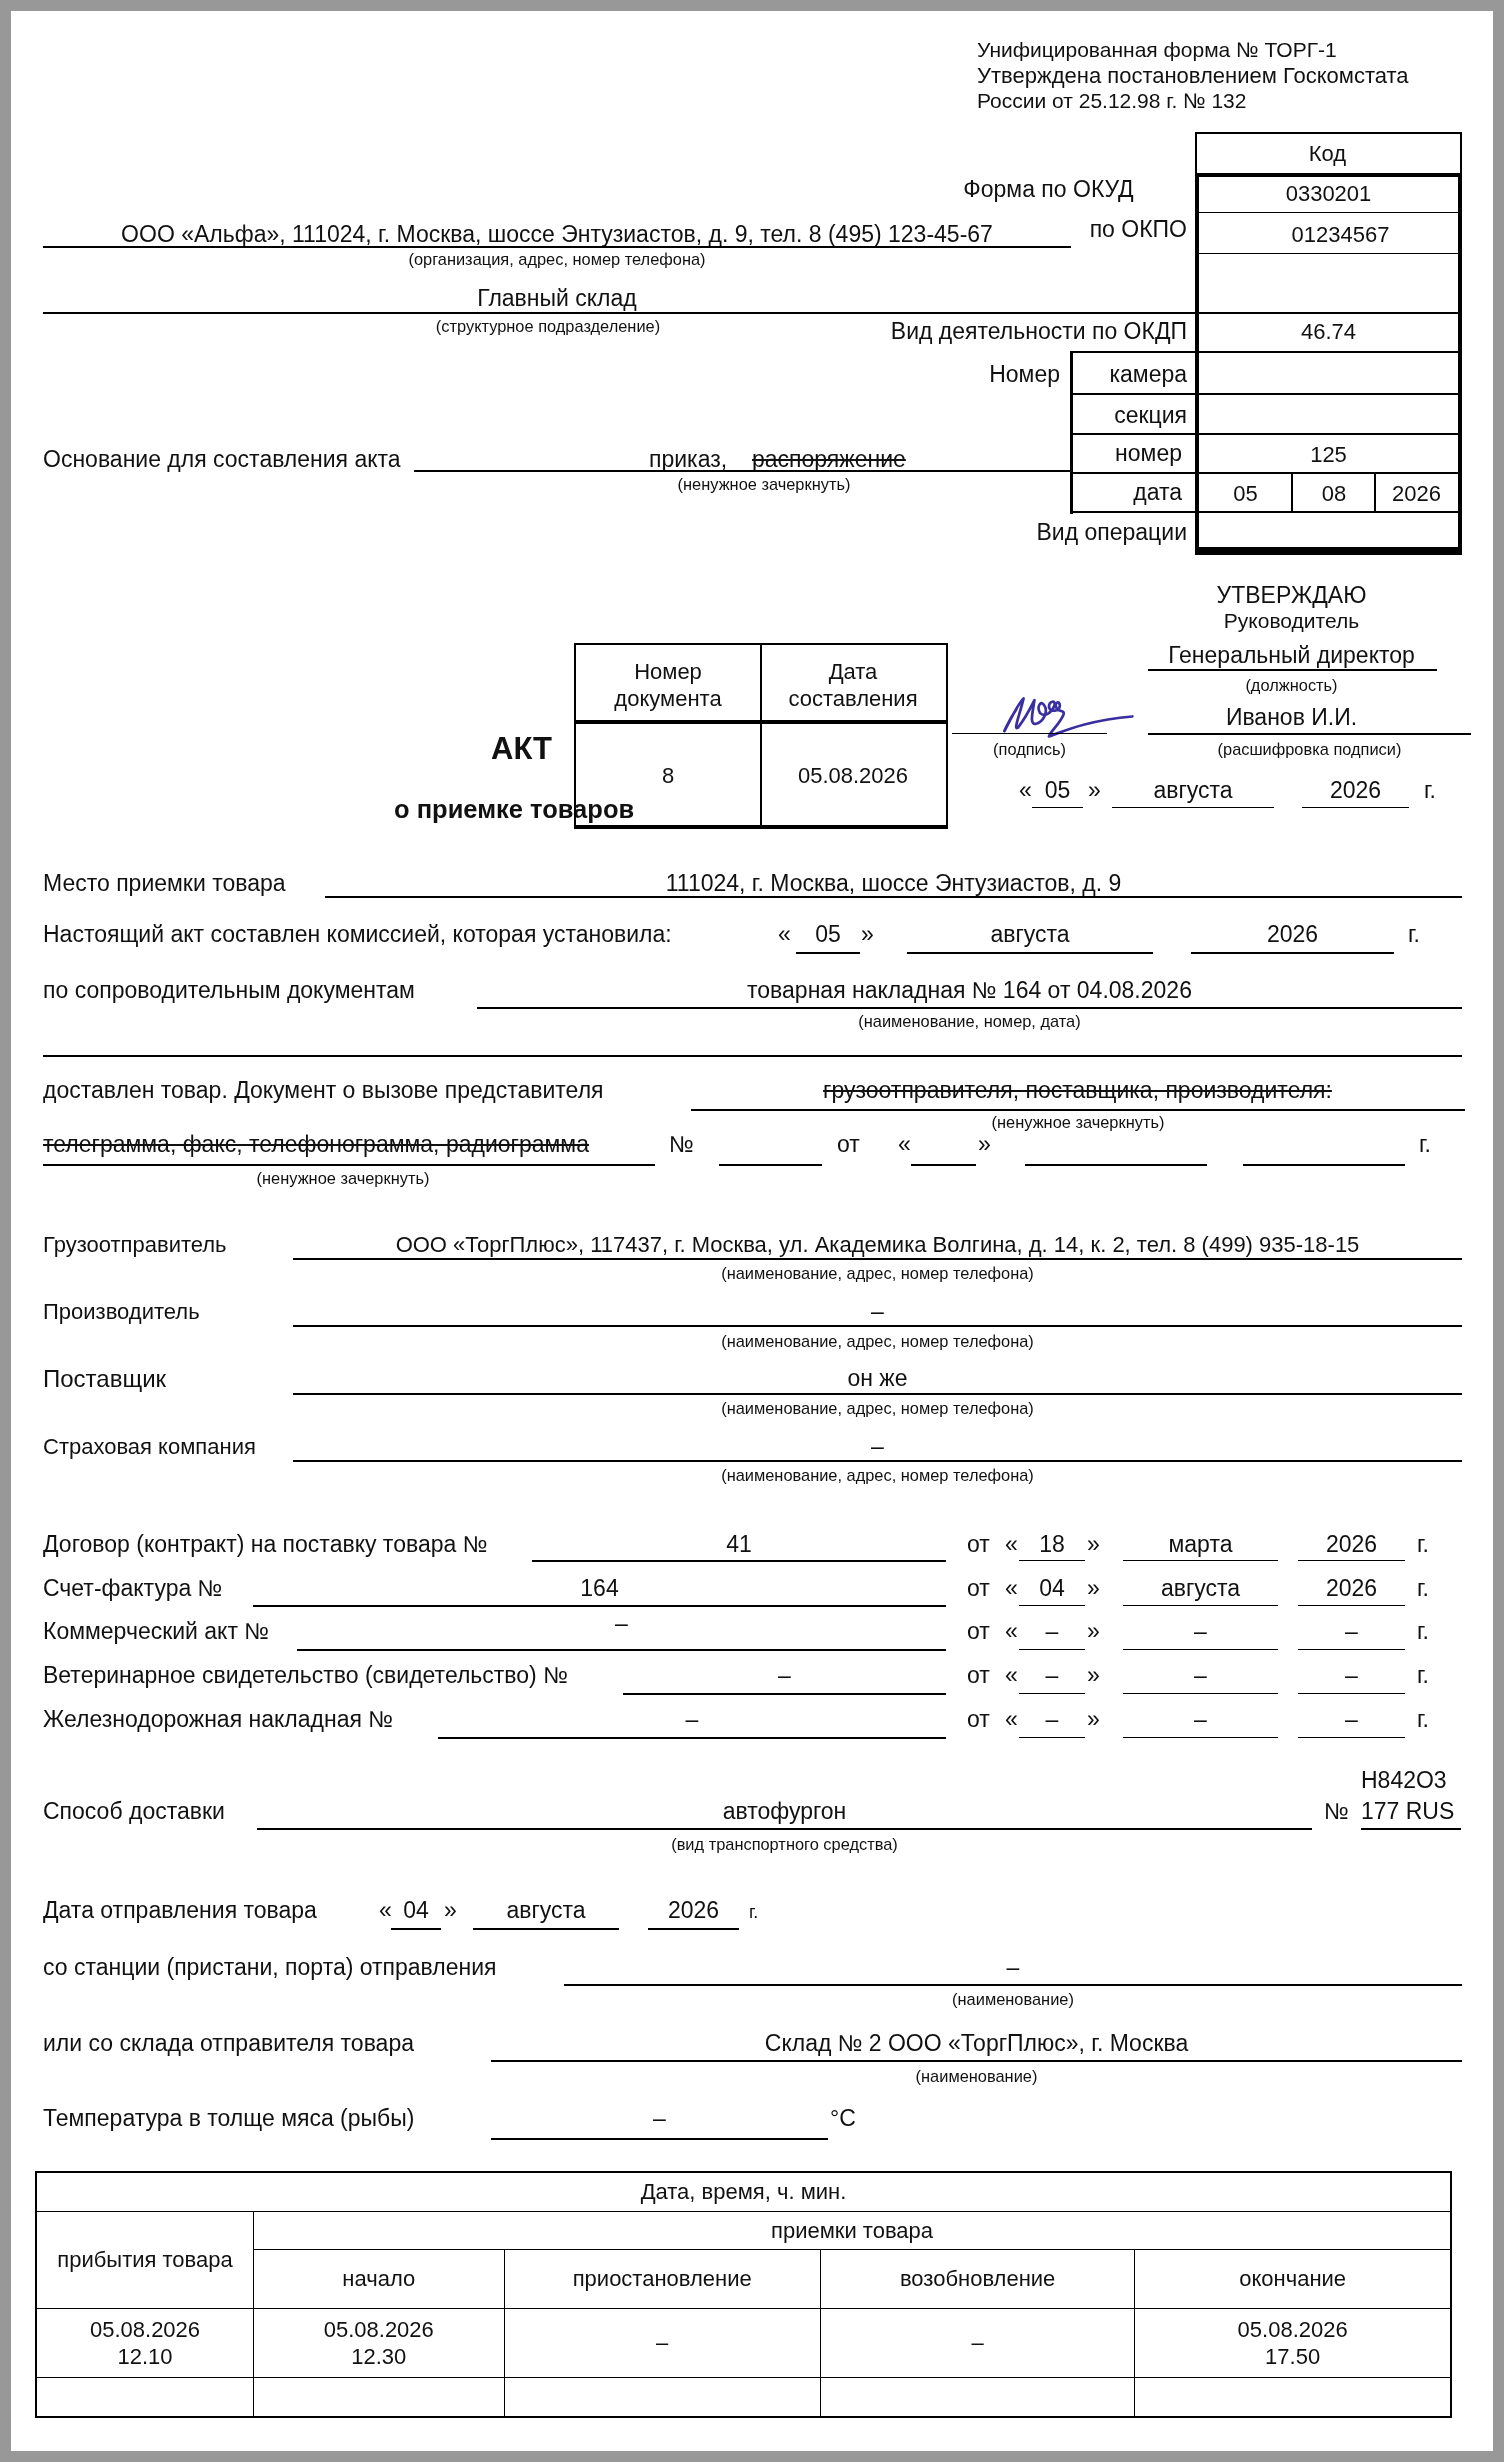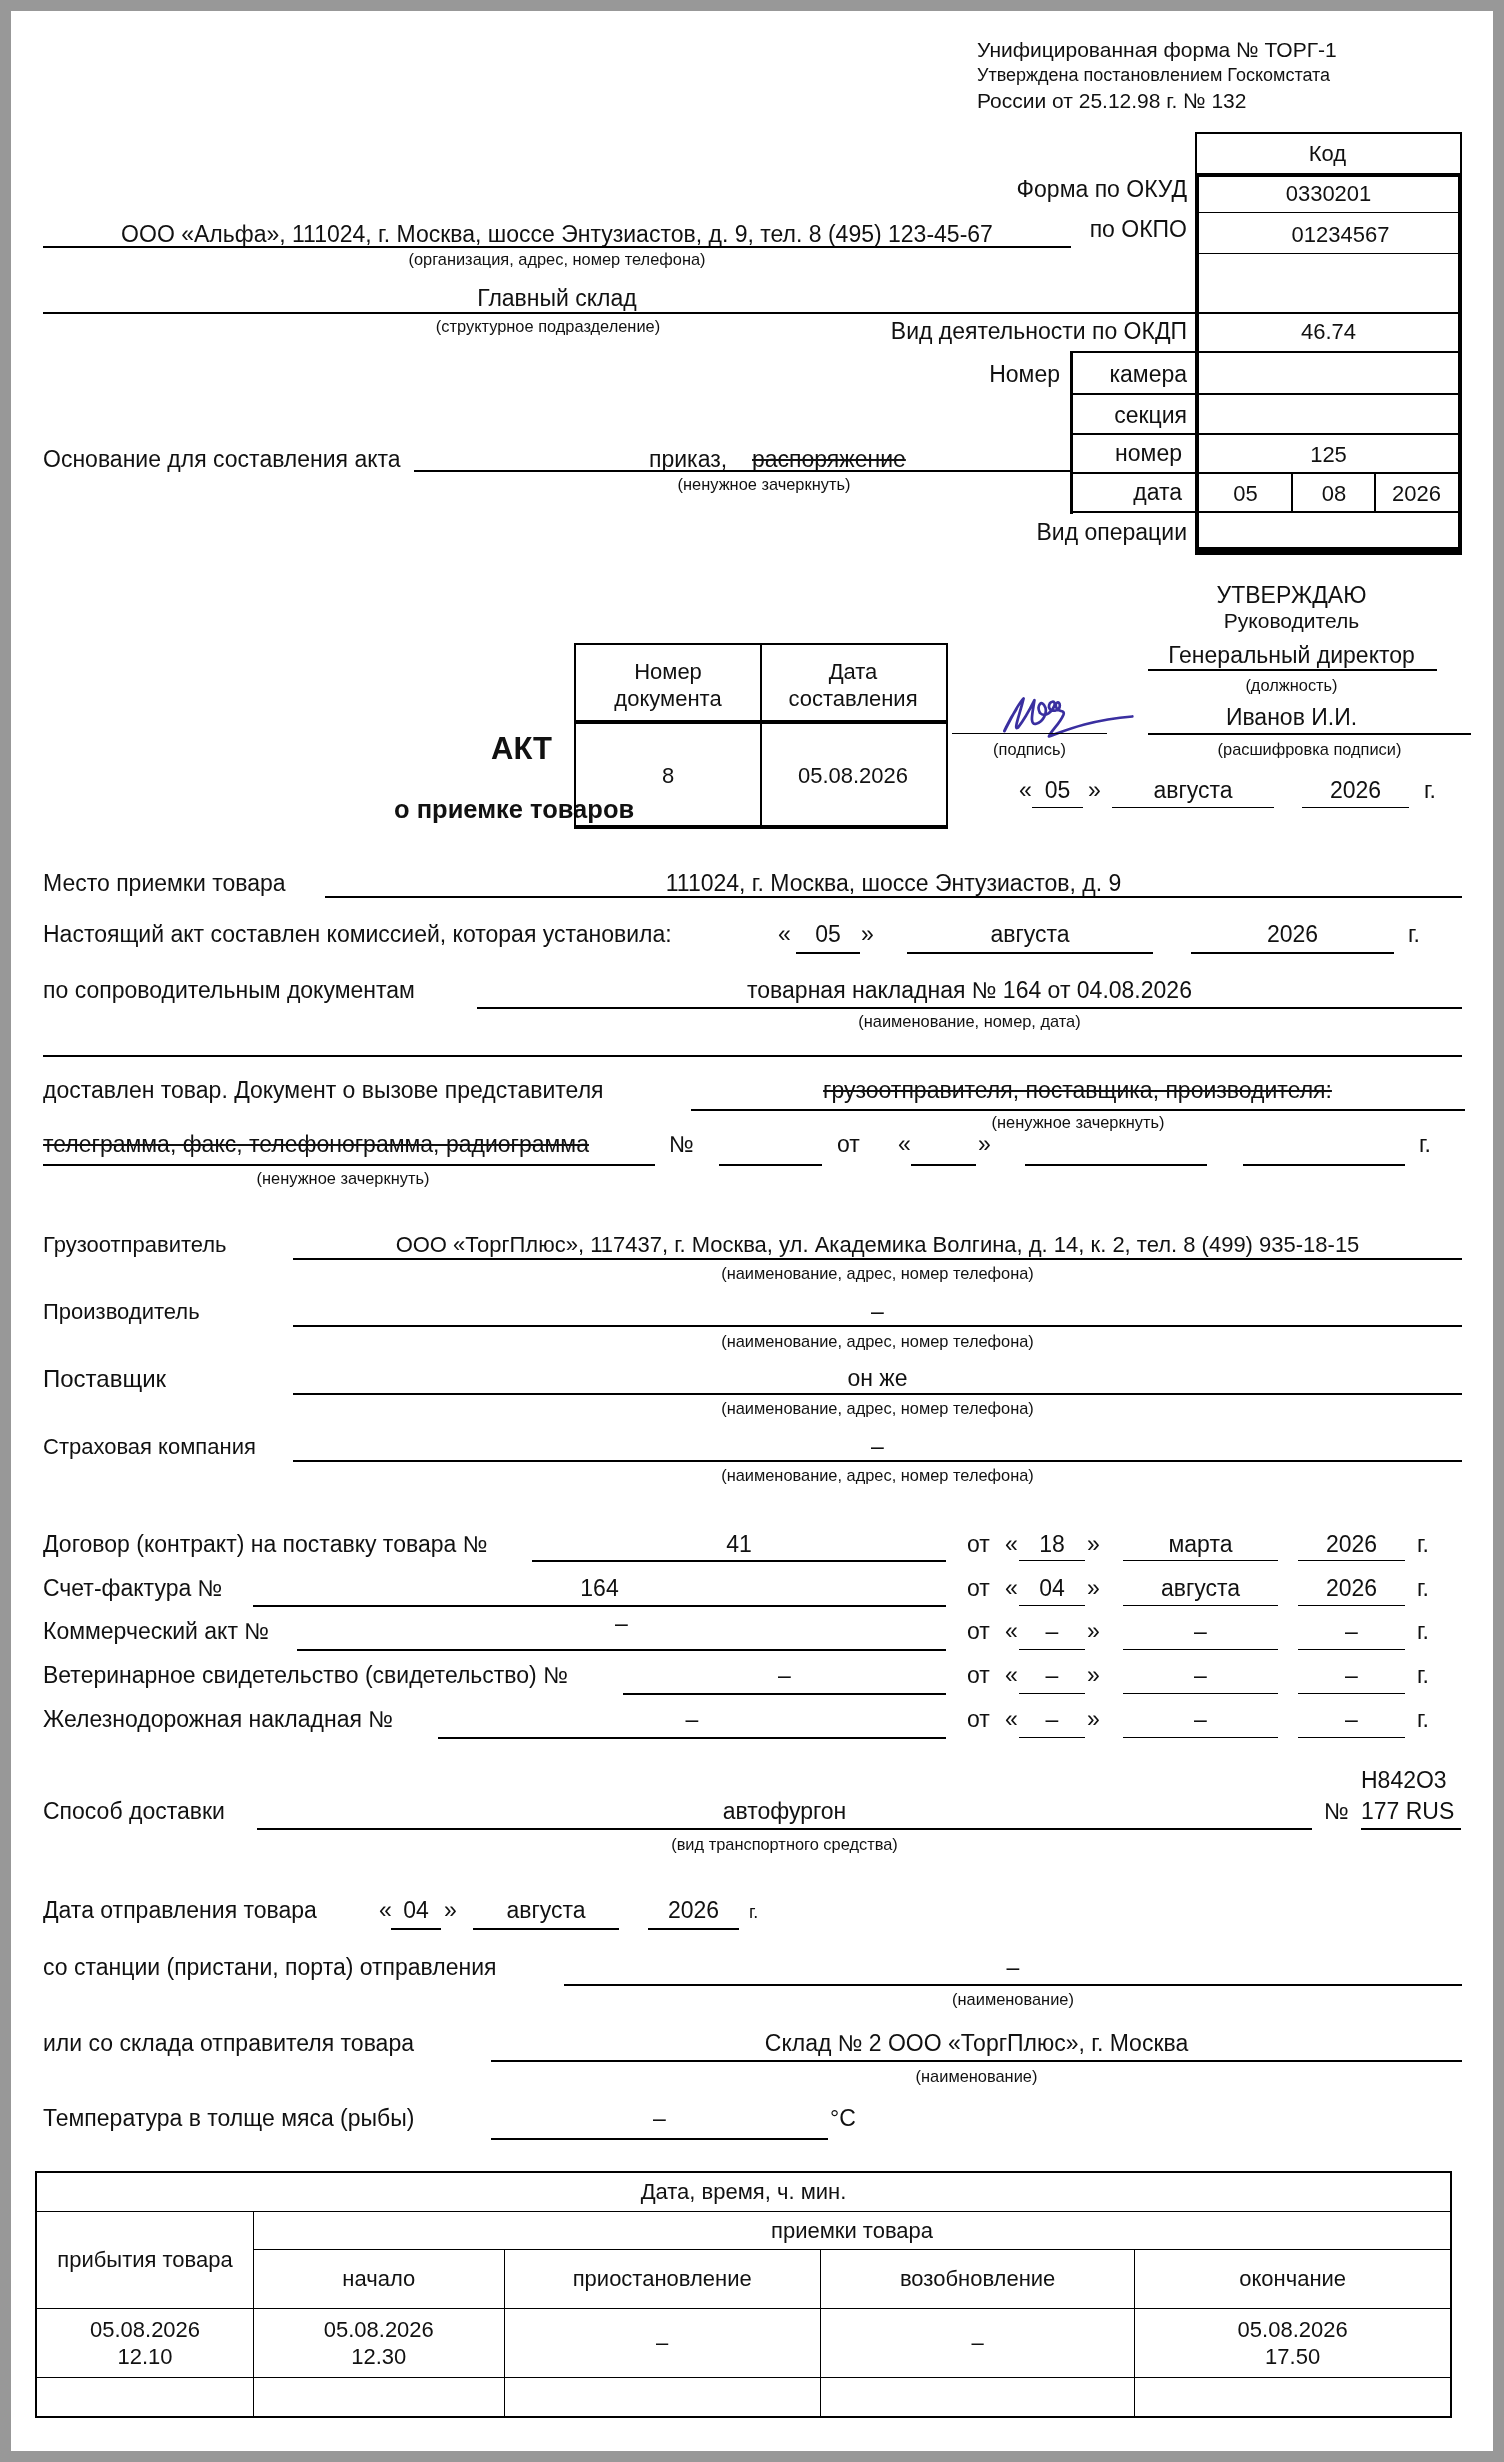--- a/index.html
+++ b/index.html
@@ -18,42 +18,42 @@
   table.dt { position: absolute; border-collapse: collapse; }
   table.dt td { border: 1.8px solid #000; text-align: center; vertical-align: middle; font-size: 22px; line-height: 27px; padding: 0; }
   .bold { font-weight: bold; }
 </style>
 </head>
 <body>
 
 <div id="paper"></div>
 
 <div class="t" style="left:977px;top:36px;font-size:21px;">Унифицированная форма № ТОРГ-1</div>
-<div class="t" style="left:977px;top:62px;font-size:18px;">Утверждена постановлением Госкомстата</div>
+<div class="t" style="left:977px;top:62px;font-size:22px;">Утверждена постановлением Госкомстата</div>
 <div class="t" style="left:977px;top:87px;font-size:21px;">России от 25.12.98 г. № 132</div>
 
 <div class="box" style="left:1195px;top:132px;width:267px;height:44px;border-width:2.7px;">
   <div class="cell" style="left:0;top:0;width:261px;height:38px;">Код</div>
 </div>
 <div class="box" style="left:1195px;top:173px;width:267px;height:378px;border-width:4.5px;"></div>
 <div class="line thin" style="left:1195px;top:212px;width:267px;"></div>
 <div class="line thin" style="left:1195px;top:253px;width:267px;"></div>
 <div class="line" style="left:1195px;top:312px;width:267px;"></div>
 <div class="line" style="left:1195px;top:351px;width:267px;"></div>
 <div class="line" style="left:1072px;top:351px;width:127px;"></div>
 <div class="line" style="left:1072px;top:393px;width:390px;"></div>
 <div class="line" style="left:1072px;top:433px;width:390px;"></div>
 <div class="line" style="left:1072px;top:472px;width:390px;"></div>
 <div class="line" style="left:1072px;top:511px;width:390px;"></div>
 <div class="line" style="left:1195px;top:551px;width:267px;border-top-width:4.5px;"></div>
 <div style="position:absolute;left:1070px;top:351px;width:2.7px;height:163px;background:#000;"></div>
 <div style="position:absolute;left:1291px;top:472px;width:1.8px;height:41px;background:#000;"></div>
 <div style="position:absolute;left:1374px;top:472px;width:1.8px;height:41px;background:#000;"></div>
 
-<div class="t r" style="left:910px;top:176px;width:277px;">Форма по ОКУД</div>
+<div class="t r" style="left:910px;top:176px;width:277px;text-align:center;">Форма по ОКУД</div>
 <div class="cell" style="left:1200px;top:176px;width:257px;height:35px;">0330201</div>
 <div class="t r" style="left:910px;top:216px;width:277px;">по ОКПО</div>
 <div class="cell" style="left:1212px;top:216px;width:257px;height:36px;">01234567</div>
 <div class="t r" style="left:819px;top:318px;width:368px;">Вид деятельности по ОКДП</div>
 <div class="cell" style="left:1200px;top:313px;width:257px;height:36px;">46.74</div>
 <div class="t r" style="left:910px;top:361px;width:150px;">Номер</div>
 <div class="t r" style="left:1073px;top:361px;width:114px;">камера</div>
 <div class="cell" style="left:1200px;top:355px;width:257px;height:36px;"></div>
 <div class="t r" style="left:1073px;top:402px;width:114px;">секция</div>
 <div class="cell" style="left:1200px;top:396px;width:257px;height:36px;"></div>

